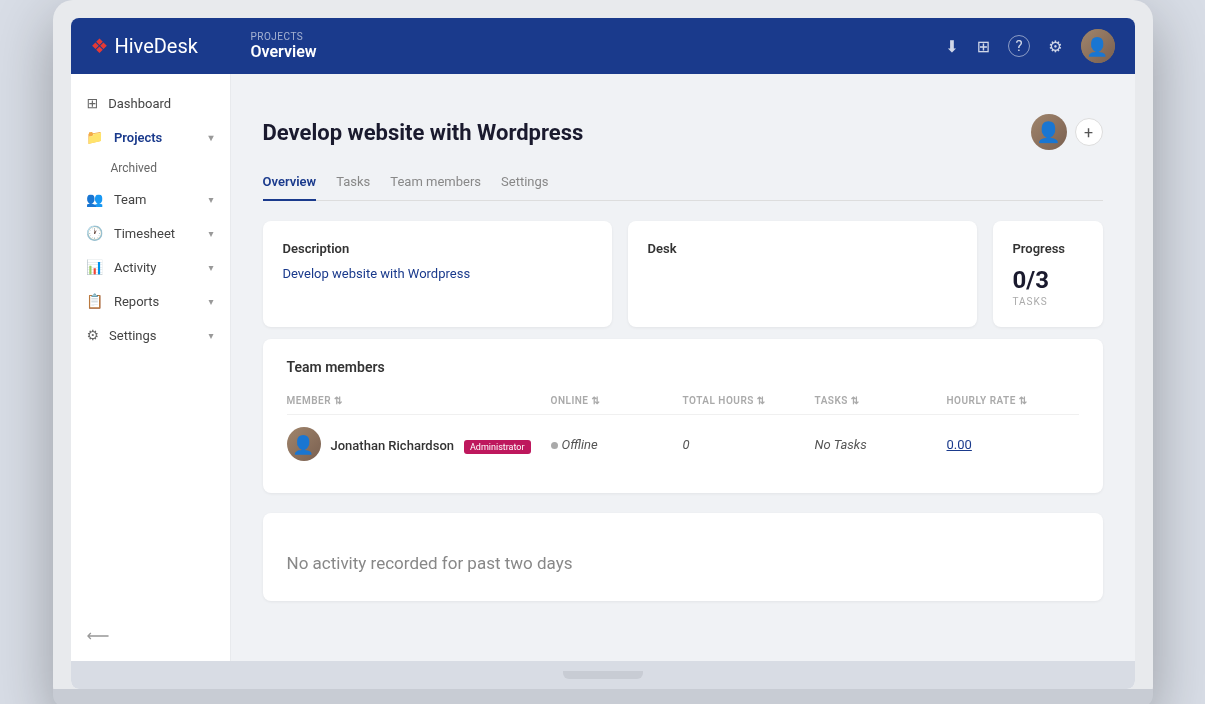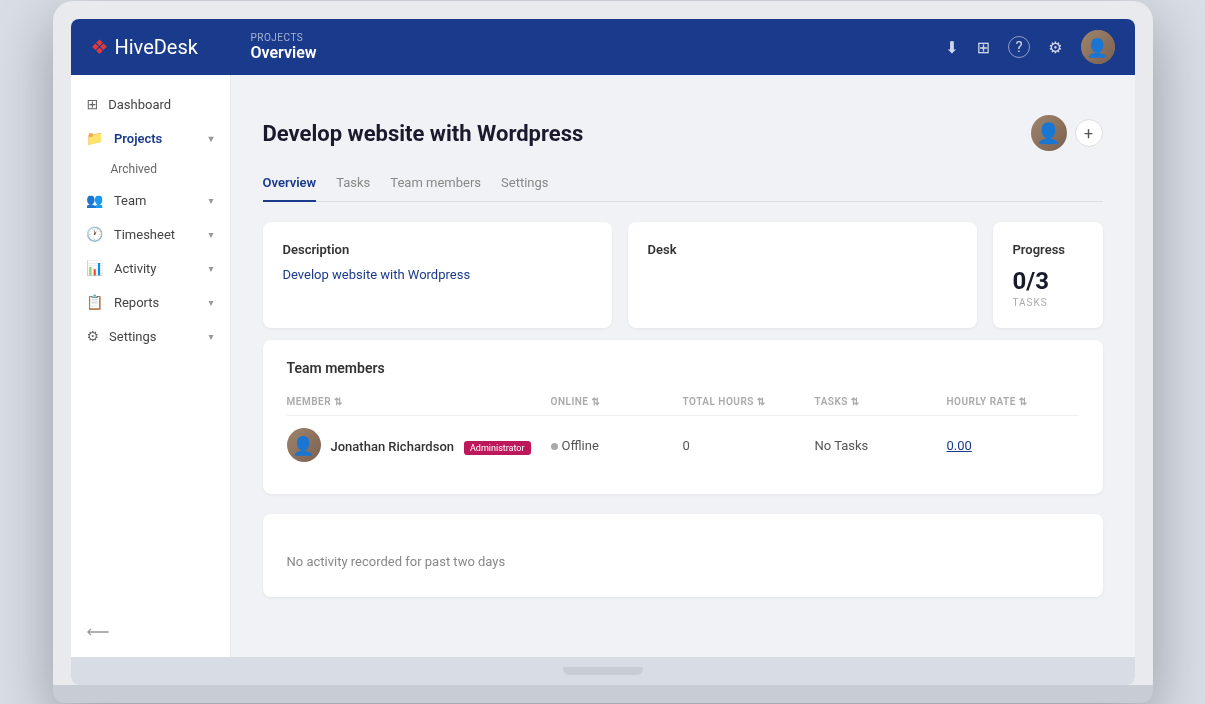--- a/index.html
+++ b/index.html
@@ -317,26 +317,26 @@
     }
     .status-dot {
       display: inline-block;
       width: 7px;
       height: 7px;
       border-radius: 50%;
       background: #aaa;
       margin-right: 4px;
     }
     .status-offline { color: #888; font-size: 12px; }
-    .td { font-size: 13px; color: #555; }
+    .td { font-size: 13px; color: #555; font-style: italic; }
     .td-link { font-size: 13px; color: #1a3a8c; text-decoration: underline; cursor: pointer; }
 
     
     .activity-text {
-      font-size: 13px;
+      font-size: 17px;
       color: #888;
       padding: 8px 0;
       margin-top: 12px;
     }
 
     .laptop-bottom {
       height: 28px;
       background: #d8dce4;
       border-radius: 0 0 8px 8px;
       display: flex;

